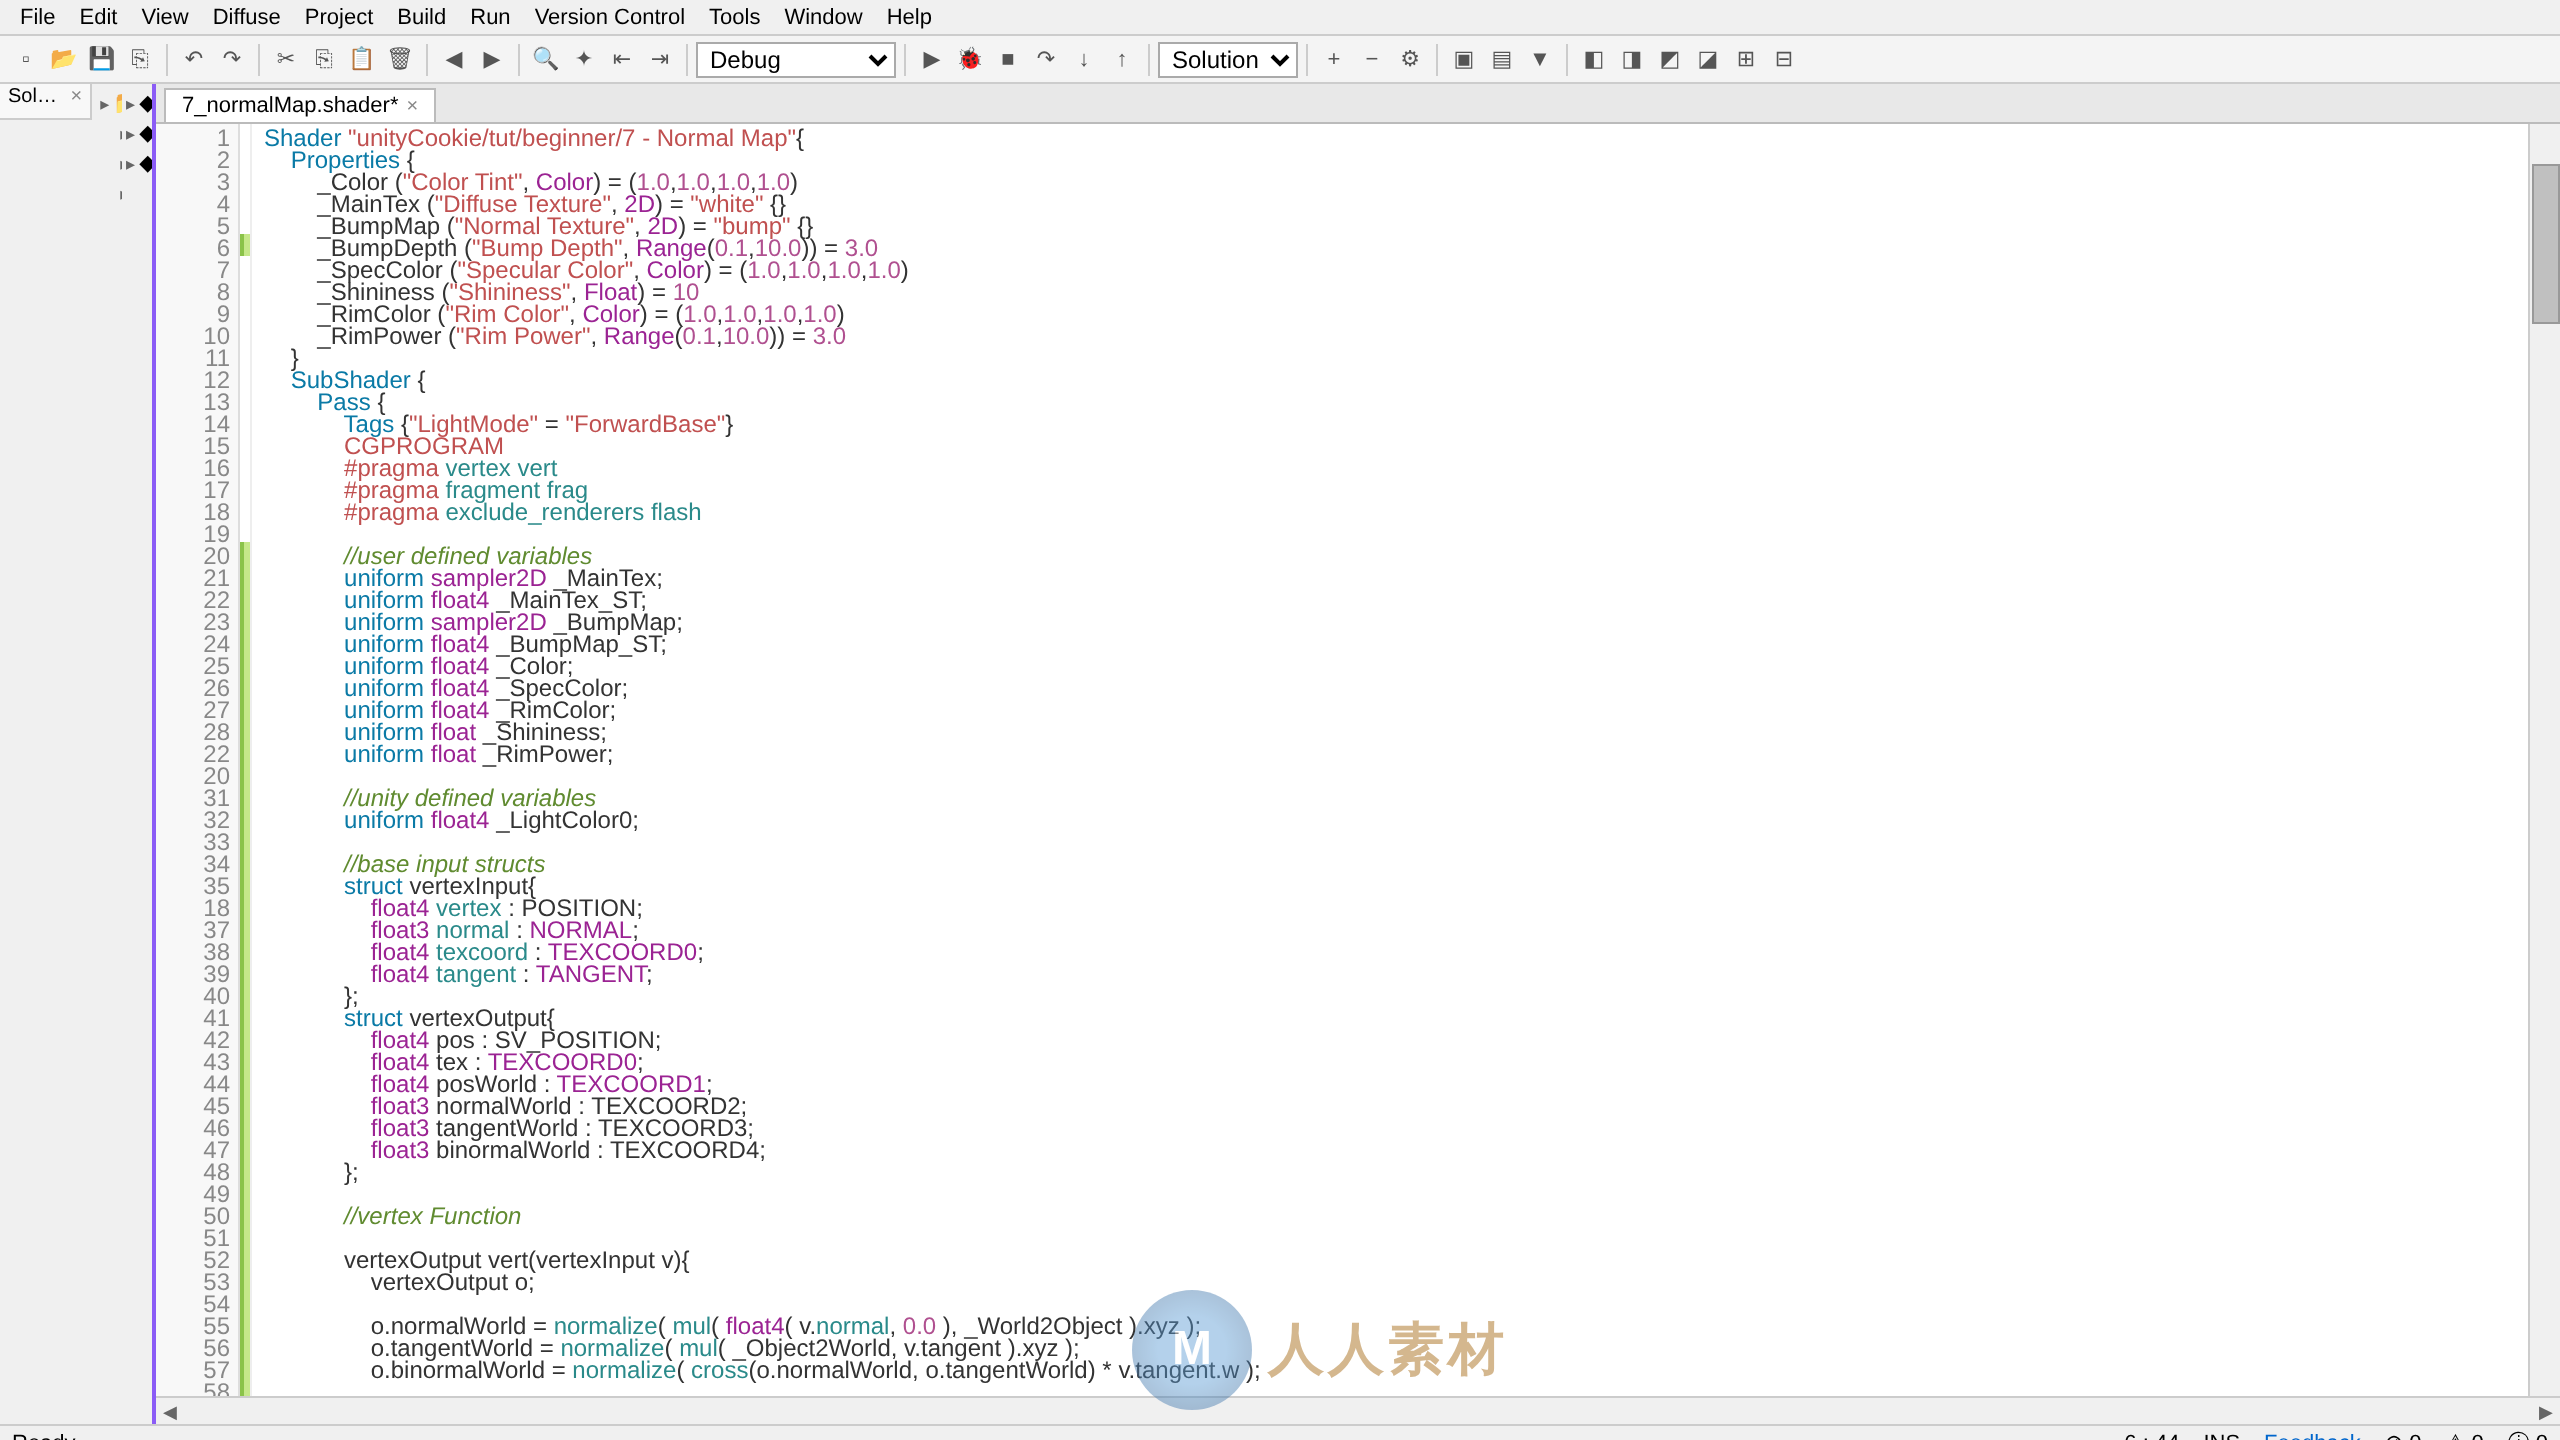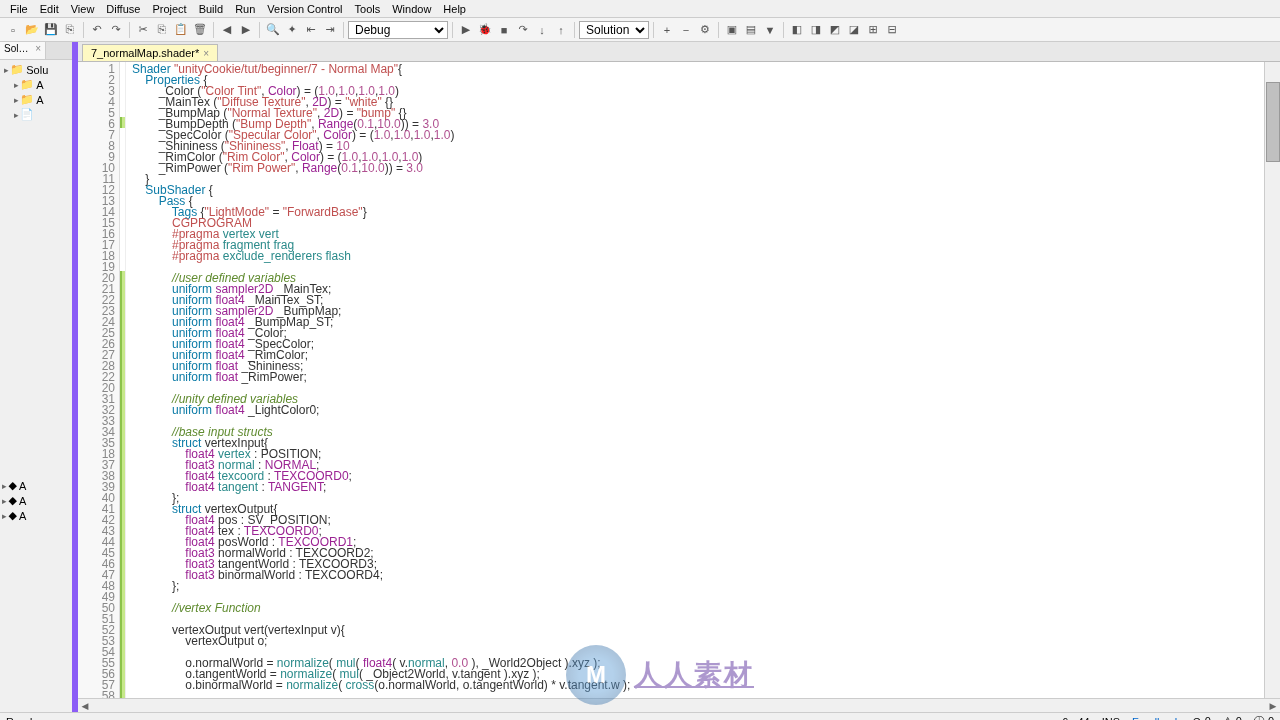--- a/index.html
+++ b/index.html
@@ -4,28 +4,28 @@
 <style>
 * { margin: 0; padding: 0; box-sizing: border-box; font-family: "Segoe UI", Tahoma, sans-serif; }
 body { width: 1280px; height: 720px; background: #e8e8e8; overflow: hidden; position: relative; }
 .menubar { height: 18px; background: #f0f0f0; display: flex; align-items: center; padding: 0 4px; font-size: 11px; border-bottom: 1px solid #ccc; }
 .menubar span { padding: 0 6px; cursor: default; }
 .toolbar { height: 24px; background: #f4f4f4; display: flex; align-items: center; padding: 0 4px; border-bottom: 1px solid #ccc; gap: 1px; }
 .tbtn { width: 18px; height: 18px; display: inline-flex; align-items: center; justify-content: center; font-size: 11px; color: #555; border: 1px solid transparent; }
 .tsep { width: 1px; height: 16px; background: #ccc; margin: 0 3px; }
 .tcombo { height: 18px; font-size: 12px; border: 1px solid #aaa; background: #fff; padding: 0 2px; }
 .main { display: flex; height: 670px; }
-.sidebar { width: 78px; background: #f0f0f0; border-right: 6px solid #8b5cf6; display: flex; flex-direction: column; }
+.sidebar { width: 78px; background: #f0f0f0; border-right: 2px solid #8b5cf6; display: flex; }
 .side-tabs { height: 18px; background: #e0e0e0; display: flex; font-size: 10px; border-bottom: 1px solid #ccc; }
 .side-tab { padding: 1px 4px; border-right: 1px solid #ccc; background: #f8f8f8; }
 .side-tree { flex: 1; font-size: 11px; padding: 2px; overflow: hidden; }
 .tree-item { display: flex; align-items: center; gap: 2px; padding: 1px 0; white-space: nowrap; }
 .editor-area { flex: 1; display: flex; flex-direction: column; background: #fff; }
 .editor-tabs { height: 20px; background: #e8e8e8; display: flex; align-items: flex-end; padding-left: 4px; border-bottom: 1px solid #bbb; }
-.editor-tab { background: #fef9c3; border: 1px solid #bbb; border-bottom: none; padding: 2px 8px; font-size: 11px; display: flex; align-items: center; gap: 4px; }
+.editor-tab { background: #ffffff; border: 1px solid #bbb; border-bottom: none; padding: 2px 8px; font-size: 11px; display: flex; align-items: center; gap: 4px; }
 .tab-close { font-size: 10px; color: #888; }
 .code-scroll { flex: 1; display: flex; overflow: hidden; position: relative; }
 .gutter { width: 42px; background: #f8f8f8; border-right: 1px solid #ddd; text-align: right; font-family: Consolas, monospace; font-size: 12px; color: #888; line-height: 11px; padding-top: 2px; }
 .gutter div { padding-right: 4px; height: 11px; }
 .marker-col { width: 6px; background: #fff; border-right: 1px solid #eee; }
 .marker-col div { height: 11px; }
 .mk { background: #c6e88a; border-left: 2px solid #8bc34a; }
 .code { flex: 1; font-family: Consolas, monospace; font-size: 12px; line-height: 11px; padding: 2px 0 0 6px; white-space: pre; color: #333; overflow: hidden; }
 .code .line { height: 11px; display: block; }
 .kw { color: #0a7aa6; }
@@ -34,21 +34,21 @@
 .type { color: #9b2393; }
 .cmt { color: #608b30; font-style: italic; }
 .prag { color: #c05050; }
 .id { color: #2a8a8a; }
 .vscroll { width: 16px; background: #f0f0f0; border-left: 1px solid #ccc; position: relative; }
 .vthumb { position: absolute; top: 20px; width: 14px; left: 1px; height: 80px; background: #c0c0c0; border: 1px solid #999; }
 .hscroll { height: 14px; background: #f0f0f0; border-top: 1px solid #ccc; display: flex; align-items: center; }
 .statusbar { height: 18px; background: #f0f0f0; border-top: 1px solid #ccc; display: flex; align-items: center; font-size: 11px; padding: 0 6px; justify-content: space-between; }
 .status-right { display: flex; gap: 12px; align-items: center; }
 .watermark { position: absolute; right: 510px; bottom: 5px; width: 220px; height: 80px; opacity: 0.45; pointer-events: none; display: flex; align-items: center; justify-content: center; }
-.watermark-text { font-size: 28px; font-weight: bold; color: #4c1d95; letter-spacing: 2px; text-decoration: underline; }
+.watermark-text { font-size: 28px; font-weight: bold; color: #a16207; letter-spacing: 2px; }
 .watermark-logo { width: 60px; height: 60px; border-radius: 50%; background: radial-gradient(circle, #5a9bd4 40%, #2e5a8a 100%); display: inline-flex; align-items: center; justify-content: center; color: #fff; font-weight: bold; font-size: 24px; margin-right: 8px; }
 </style>
 </head>
 <body>
 
 <div class="menubar" id="menubar">
     <span>File</span>
     <span>Edit</span>
     <span>View</span>
     <span>Diffuse</span>

